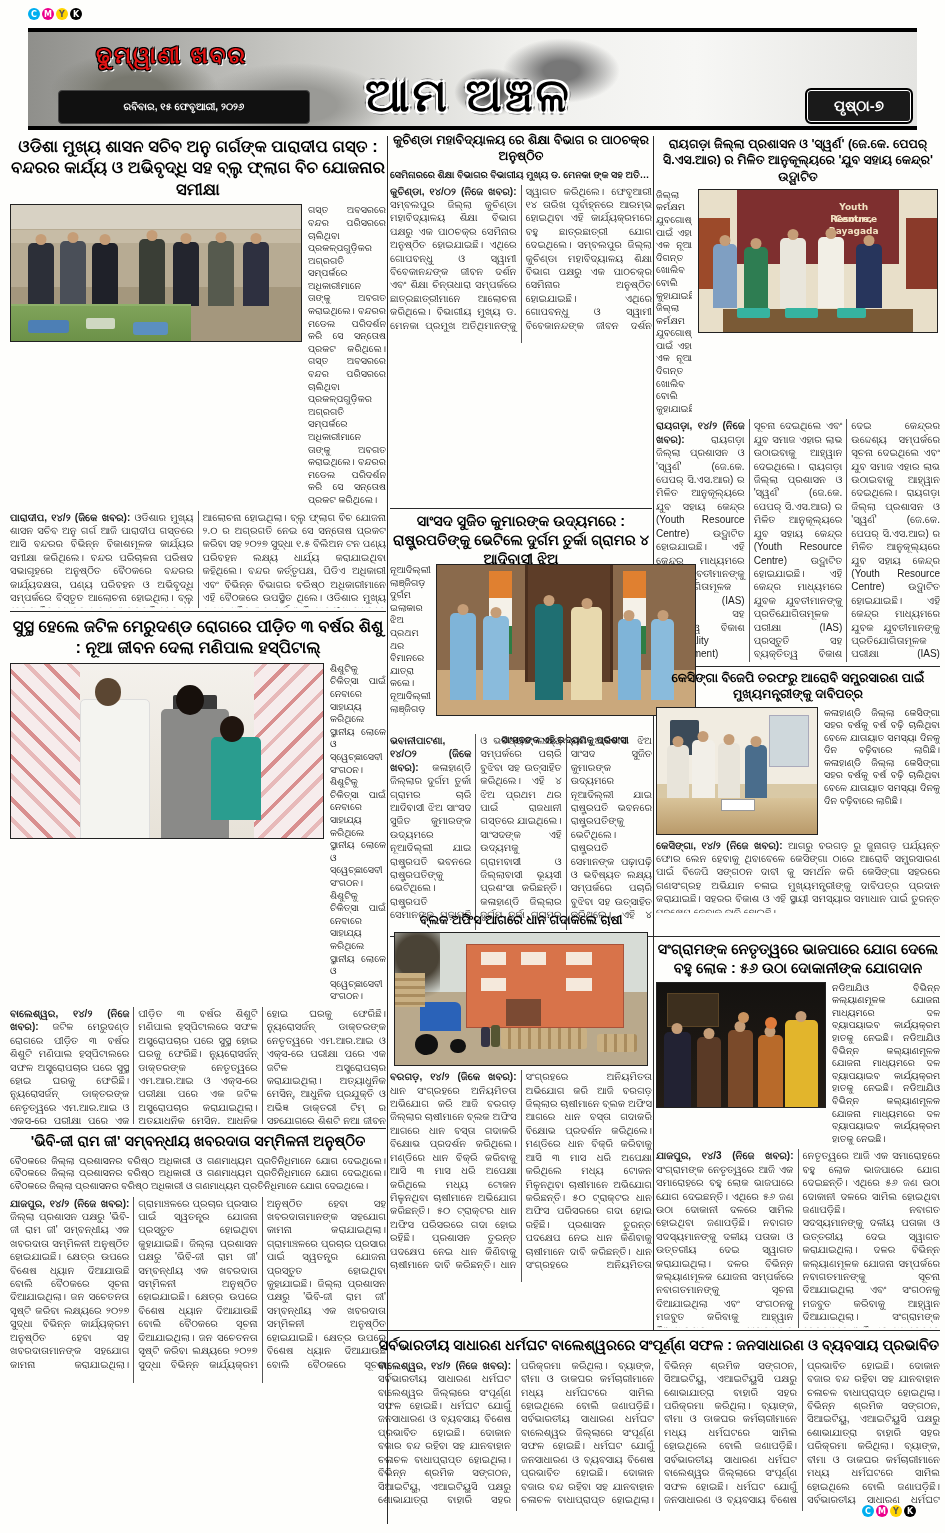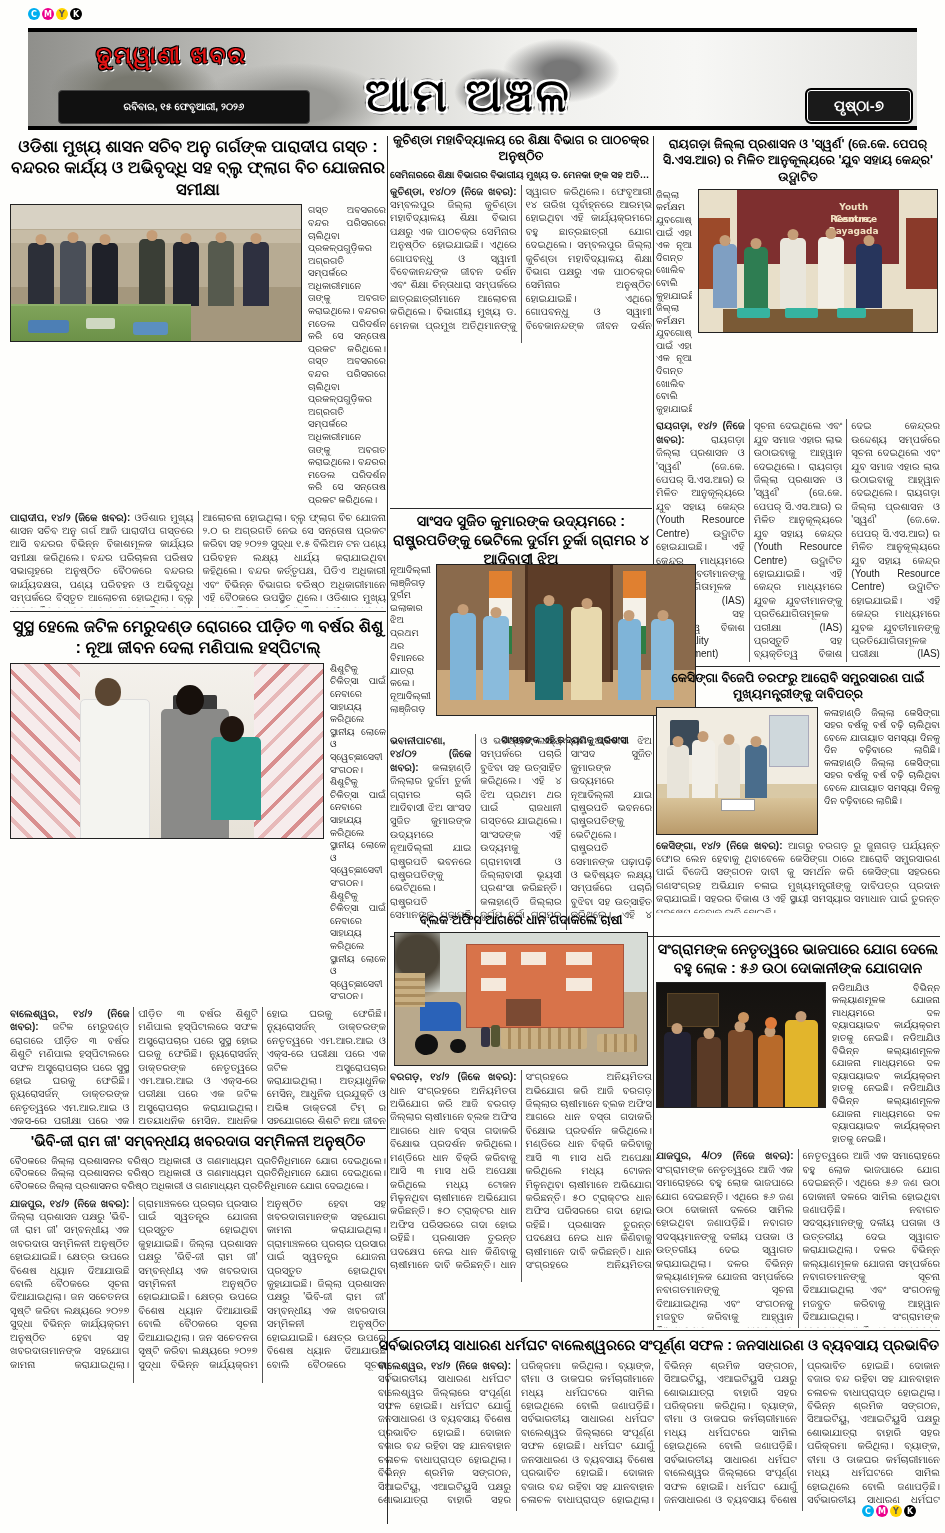--- a/index.html
+++ b/index.html
@@ -259,21 +259,21 @@
       <div class="p" style="left:24%;top:44%;width:14%;height:56%;background:#5a3a26;"></div>
       <div class="p" style="left:42%;top:38%;width:15%;height:62%;background:#7a4a2a;"></div>
       <div class="p" style="left:60%;top:42%;width:15%;height:58%;background:#b86a2a;"></div>
       <div class="p" style="left:76%;top:30%;width:20%;height:70%;background:#e2b52c;"></div>
       <div class="head" style="left:64%;top:28%;width:12px;height:12px;background:#e07a3a;"></div>
       <div class="head" style="left:48%;top:24%;width:11px;height:11px;background:#c9935f;"></div>
     </div>
     <div class="side">ନଡିଆଯିଓ ବିଭିନ୍ନ କଲ୍ୟାଣମୂଳକ ଯୋଜନା ମାଧ୍ୟମରେ ଦଳ ବ୍ୟାପୟାଇବ କାର୍ଯ୍ୟକ୍ରମ ହାତକୁ ନେଇଛି। ନଡିଆଯିଓ ବିଭିନ୍ନ କଲ୍ୟାଣମୂଳକ ଯୋଜନା ମାଧ୍ୟମରେ ଦଳ ବ୍ୟାପୟାଇବ କାର୍ଯ୍ୟକ୍ରମ ହାତକୁ ନେଇଛି। ନଡିଆଯିଓ ବିଭିନ୍ନ କଲ୍ୟାଣମୂଳକ ଯୋଜନା ମାଧ୍ୟମରେ ଦଳ ବ୍ୟାପୟାଇବ କାର୍ଯ୍ୟକ୍ରମ ହାତକୁ ନେଇଛି। </div>
   </div>
   <div class="body cols2" style="height:192px;">
-    <span class="dl">ଯାଜପୁର, 4/୦୨ (ନିଜେ ଖବର): </span>
+    <span class="dl">ଯାଜପୁର, ୧୪/3 (ନିଜେ ଖବର): </span>
     <span>ସଂଗ୍ରାମଙ୍କ ନେତୃତ୍ୱରେ ଆଜି ଏକ ସମାରୋହରେ ବହୁ ଲୋକ ଭାଜପାରେ ଯୋଗ ଦେଇଛନ୍ତି। ଏଥିରେ ୫୬ ଜଣ ଉଠା ଦୋକାନୀ ଦଳରେ ସାମିଲ ହୋଇଥିବା ଜଣାପଡ଼ିଛି। ନବାଗତ ସଦସ୍ୟମାନଙ୍କୁ ଦଳୀୟ ପତାକା ଓ ଉତ୍ତରୀୟ ଦେଇ ସ୍ୱାଗତ କରାଯାଇଥିଲା। ଦଳର ବିଭିନ୍ନ କଲ୍ୟାଣମୂଳକ ଯୋଜନା ସମ୍ପର୍କରେ ନବାଗତମାନଙ୍କୁ ସୂଚନା ଦିଆଯାଇଥିଲା ଏବଂ ସଂଗଠନକୁ ମଜବୁତ କରିବାକୁ ଆହ୍ୱାନ ଦିଆଯାଇଥିଲା। ସଂଗ୍ରାମଙ୍କ ନେତୃତ୍ୱରେ ଆଜି ଏକ ସମାରୋହରେ ବହୁ ଲୋକ ଭାଜପାରେ ଯୋଗ ଦେଇଛନ୍ତି। ଏଥିରେ ୫୬ ଜଣ ଉଠା ଦୋକାନୀ ଦଳରେ ସାମିଲ ହୋଇଥିବା ଜଣାପଡ଼ିଛି। ନବାଗତ ସଦସ୍ୟମାନଙ୍କୁ ଦଳୀୟ ପତାକା ଓ ଉତ୍ତରୀୟ ଦେଇ ସ୍ୱାଗତ କରାଯାଇଥିଲା। ଦଳର ବିଭିନ୍ନ କଲ୍ୟାଣମୂଳକ ଯୋଜନା ସମ୍ପର୍କରେ ନବାଗତମାନଙ୍କୁ ସୂଚନା ଦିଆଯାଇଥିଲା ଏବଂ ସଂଗଠନକୁ ମଜବୁତ କରିବାକୁ ଆହ୍ୱାନ ଦିଆଯାଇଥିଲା। ସଂଗ୍ରାମଙ୍କ ନେତୃତ୍ୱରେ ଆଜି ଏକ ସମାରୋହରେ ବହୁ ଲୋକ ଭାଜପାରେ ଯୋଗ ଦେଇଛନ୍ତି। ଏଥିରେ ୫୬ ଜଣ ଉଠା ଦୋକାନୀ ଦଳରେ ସାମିଲ ହୋଇଥିବା ଜଣାପଡ଼ିଛି। ନବାଗତ ସଦସ୍ୟମାନଙ୍କୁ ଦଳୀୟ ପତାକା ଓ ଉତ୍ତରୀୟ ଦେଇ ସ୍ୱାଗତ କରାଯାଇଥିଲା। ଦଳର ବିଭିନ୍ନ କଲ୍ୟାଣମୂଳକ ଯୋଜନା ସମ୍ପର୍କରେ ନବାଗତମାନଙ୍କୁ ସୂଚନା ଦିଆଯାଇଥିଲା ଏବଂ ସଂଗଠନକୁ ମଜବୁତ କରିବାକୁ ଆହ୍ୱାନ ଦିଆଯାଇଥିଲା। </span>
   </div>
 </article>
 
 <article class="art" style="left:10px;top:1132px;width:376px;height:392px;">
   <h2 class="hl mid">'ଭିବି-ଜୀ ରାମ ଜୀ' ସମ୍ବନ୍ଧୀୟ ଖବରଦାତା ସମ୍ମିଳନୀ ଅନୁଷ୍ଠିତ </h2>
   <div class="row">
     <div class="side">ବୈଠକରେ ଜିଲ୍ଲା ପ୍ରଶାସନର ବରିଷ୍ଠ ଅଧିକାରୀ ଓ ଗଣମାଧ୍ୟମ ପ୍ରତିନିଧିମାନେ ଯୋଗ ଦେଇଥିଲେ। ବୈଠକରେ ଜିଲ୍ଲା ପ୍ରଶାସନର ବରିଷ୍ଠ ଅଧିକାରୀ ଓ ଗଣମାଧ୍ୟମ ପ୍ରତିନିଧିମାନେ ଯୋଗ ଦେଇଥିଲେ। ବୈଠକରେ ଜିଲ୍ଲା ପ୍ରଶାସନର ବରିଷ୍ଠ ଅଧିକାରୀ ଓ ଗଣମାଧ୍ୟମ ପ୍ରତିନିଧିମାନେ ଯୋଗ ଦେଇଥିଲେ। </div>
   </div>
   <div class="body cols3" style="height:186px;">

